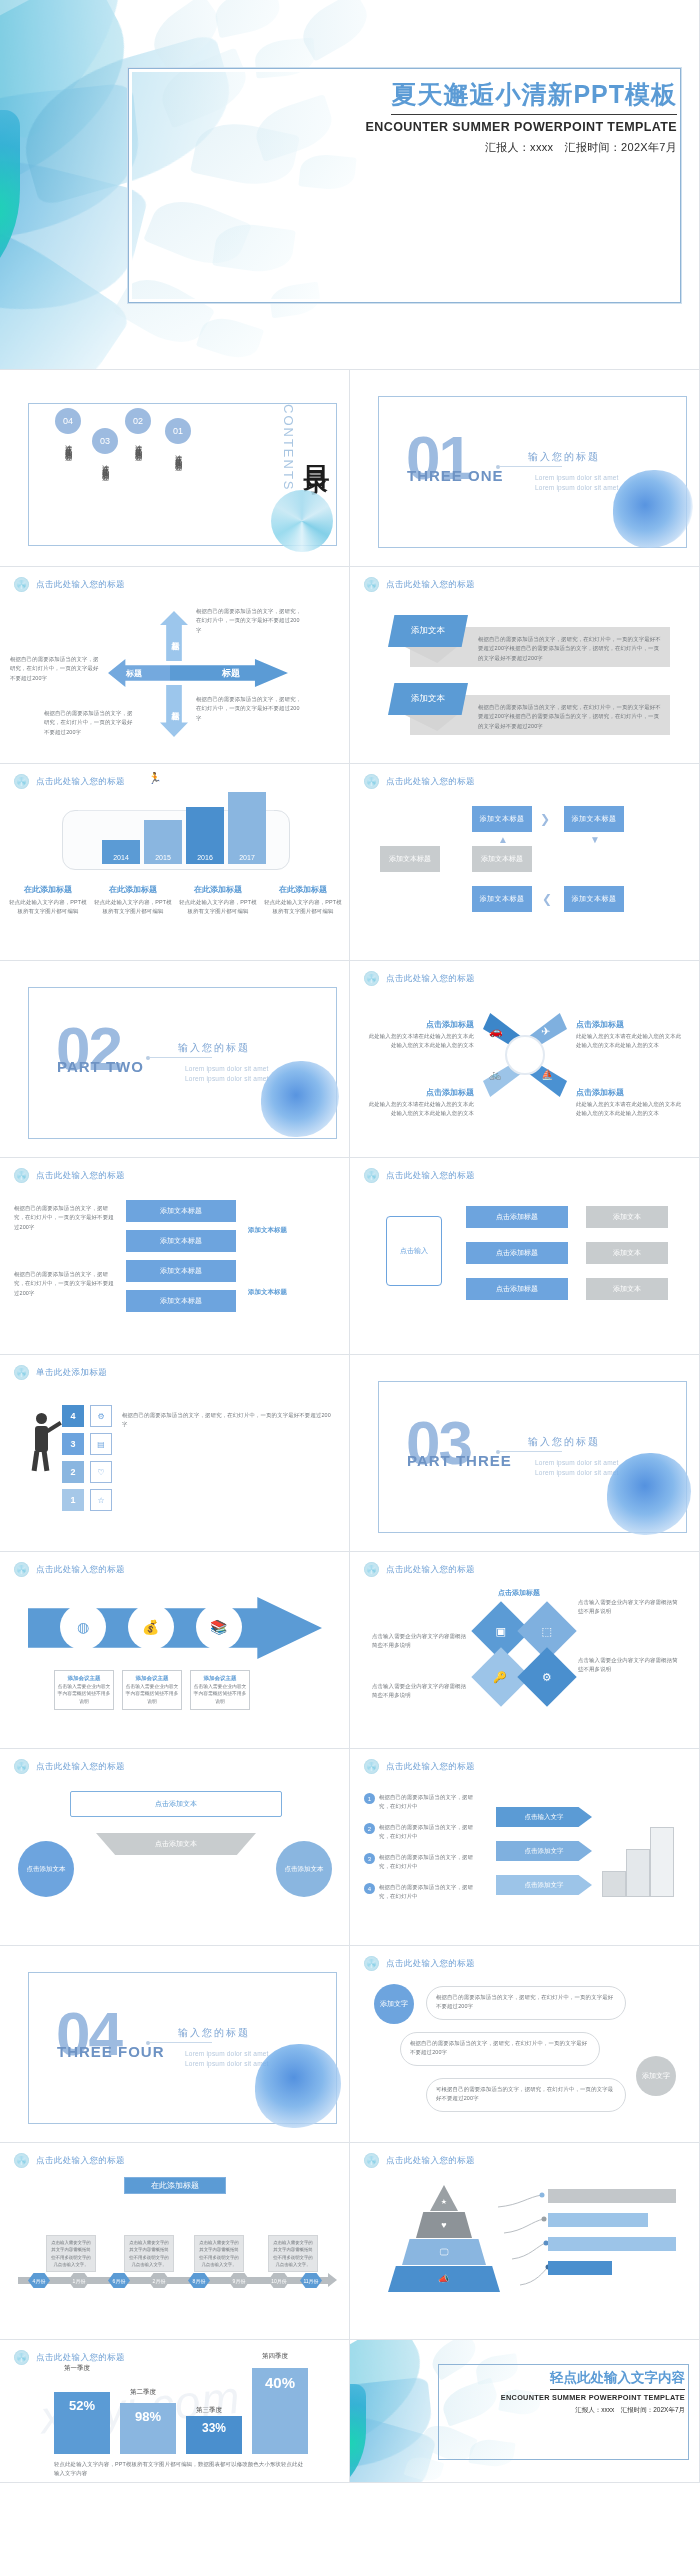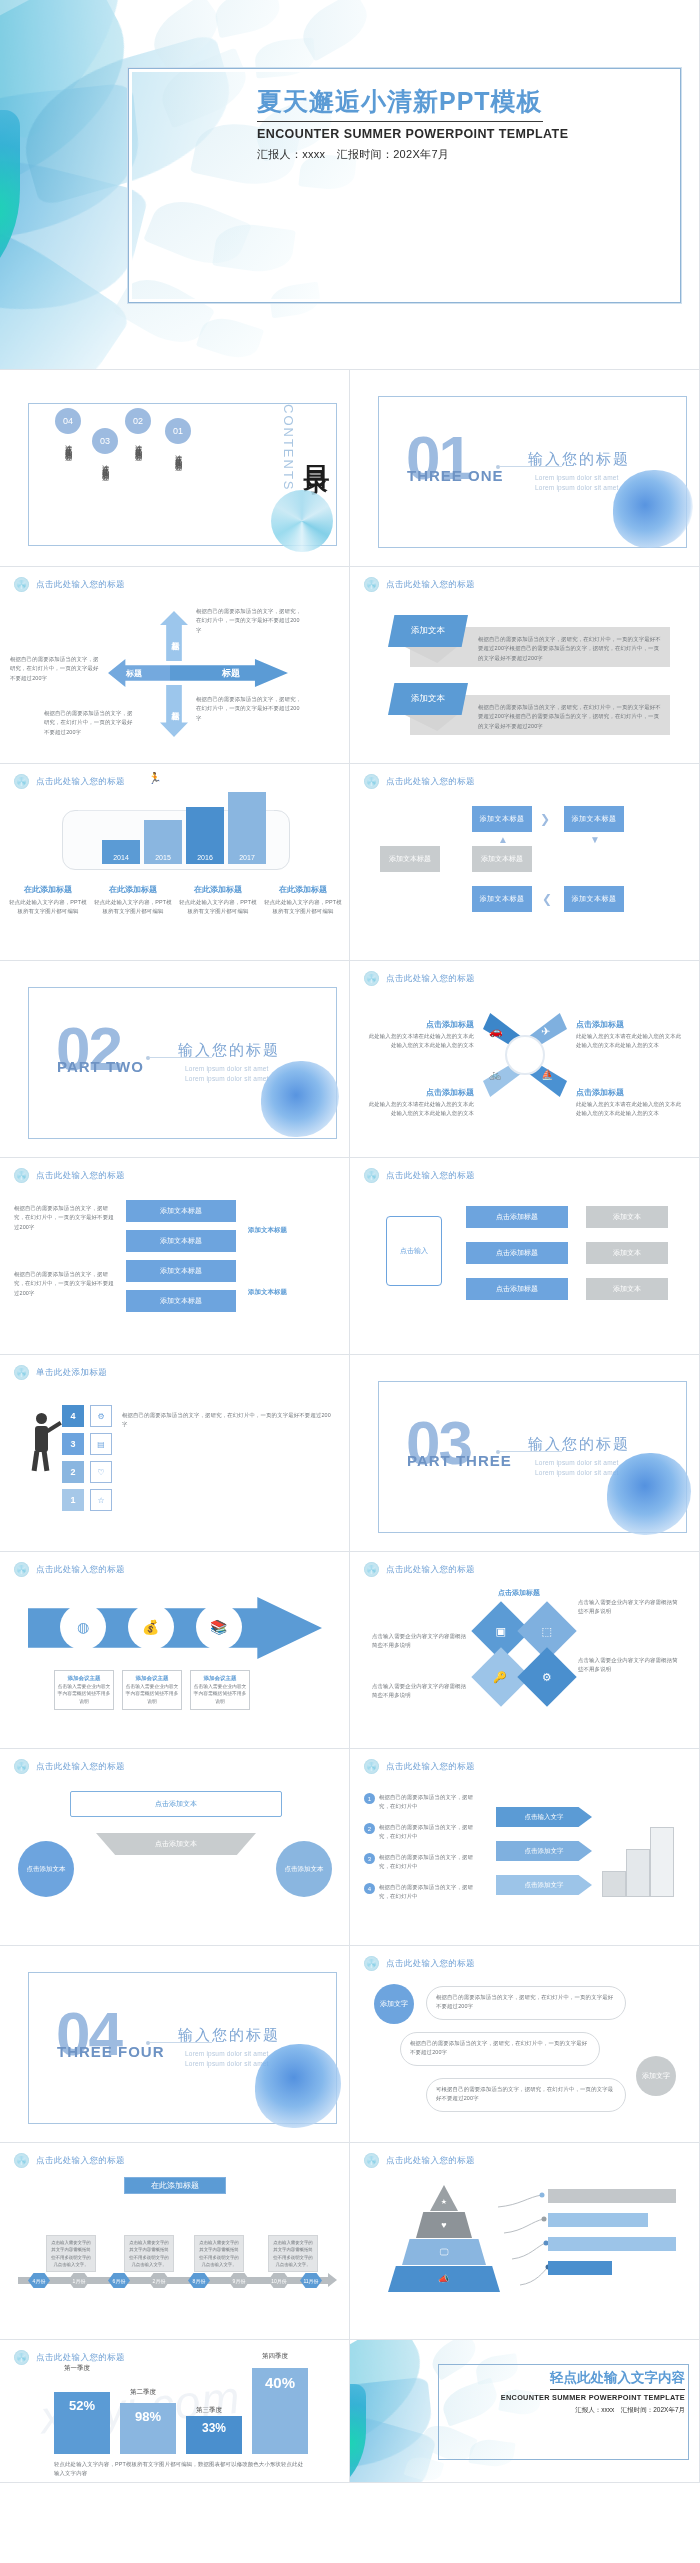--- a/index.html
+++ b/index.html
@@ -43,21 +43,21 @@
     position:absolute; border-radius:60% 10% 60% 10%;
     opacity:.62; filter: blur(.2px);
   }
   .leafy { position:absolute; border-radius:52% 6% 52% 6%; opacity:.45; }
 
   
   .title-frame {
     position:absolute; left:128px; top:68px; right:18px; bottom:66px;
     border:1px solid #8fb4d6; box-shadow: inset 0 0 0 3px #fff, 0 0 0 1px #cfe0ee;
   }
-  .title-block { position:absolute; right:22px; top:85px; width:420px; z-index:5;}
+  .title-block { position:absolute; right:22px; top:78px; text-align:right; width:420px; z-index:5;}
   .t-main {
     font-size:25px; font-weight:bold; color:#5b9bd5; letter-spacing:1px;
     border-bottom:1.5px solid #3a3a3a; padding-bottom:3px; display:inline-block;
   }
   .t-sub { font-size:12.5px; font-weight:bold; color:#2b2b2b; letter-spacing:.4px; margin-top:5px;}
   .t-meta { font-size:11px; color:#2b2b2b; margin-top:6px; letter-spacing:.3px;}
 
   
   .cont-frame { position:absolute; left:28px; top:33px; right:12px; bottom:20px; border:1px solid #a9c6e2; }
   .cont-label { position:absolute; right:14px; top:34px; text-align:center; }
@@ -69,21 +69,21 @@
     font-size:9px;display:flex;align-items:center;justify-content:center;margin:0 auto;
   }
   .c-txt { writing-mode:vertical-rl; font-size:7px; color:#555; margin:5px auto 0; line-height:1.5; letter-spacing:1px;}
 
   
   .sec-frame { position:absolute; left:28px; top:26px; right:12px; bottom:18px; border:1px solid #a9c6e2; }
   .sec-num { position:absolute; left:56px; top:64px; font-size:62px; font-weight:bold; color:#9dbbe0; line-height:.78; letter-spacing:-2px;}
   .sec-part { position:absolute; left:57px; top:97px; font-size:15px; font-weight:bold; color:#6e93c4; letter-spacing:1px;}
   .sec-div { position:absolute; left:150px; top:96px; width:62px; height:1px; background:#c9d9ea;}
   .sec-div::before{content:"";position:absolute;left:-4px;top:-1.5px;width:4px;height:4px;border-radius:50%;background:#b9cde3;}
-  .sec-title { position:absolute; left:178px; top:80px; font-size:15px; color:#7fa6d4; letter-spacing:2px;}
+  .sec-title { position:absolute; left:178px; top:80px; font-size:10px; color:#7fa6d4; letter-spacing:2px;}
   .sec-lorem { position:absolute; left:185px; top:103px; font-size:6.5px; color:#b6c8dd; line-height:1.55; letter-spacing:.2px;}
 
   .watercolor { position:absolute; opacity:.85; }
 
   
   .box { position:absolute; background:#6da4de; color:#fff; display:flex; align-items:center; justify-content:center; font-size:7px; letter-spacing:.5px;}
   .gbox{ position:absolute; background:#c8ccce; color:#fff; display:flex; align-items:center; justify-content:center; font-size:7px;}
   .body-txt { position:absolute; font-size:5.4px; color:#6f7479; line-height:1.75; letter-spacing:.15px;}
   .small-title{ position:absolute; font-size:8px; color:#5b9bd5; font-weight:bold;}
 

